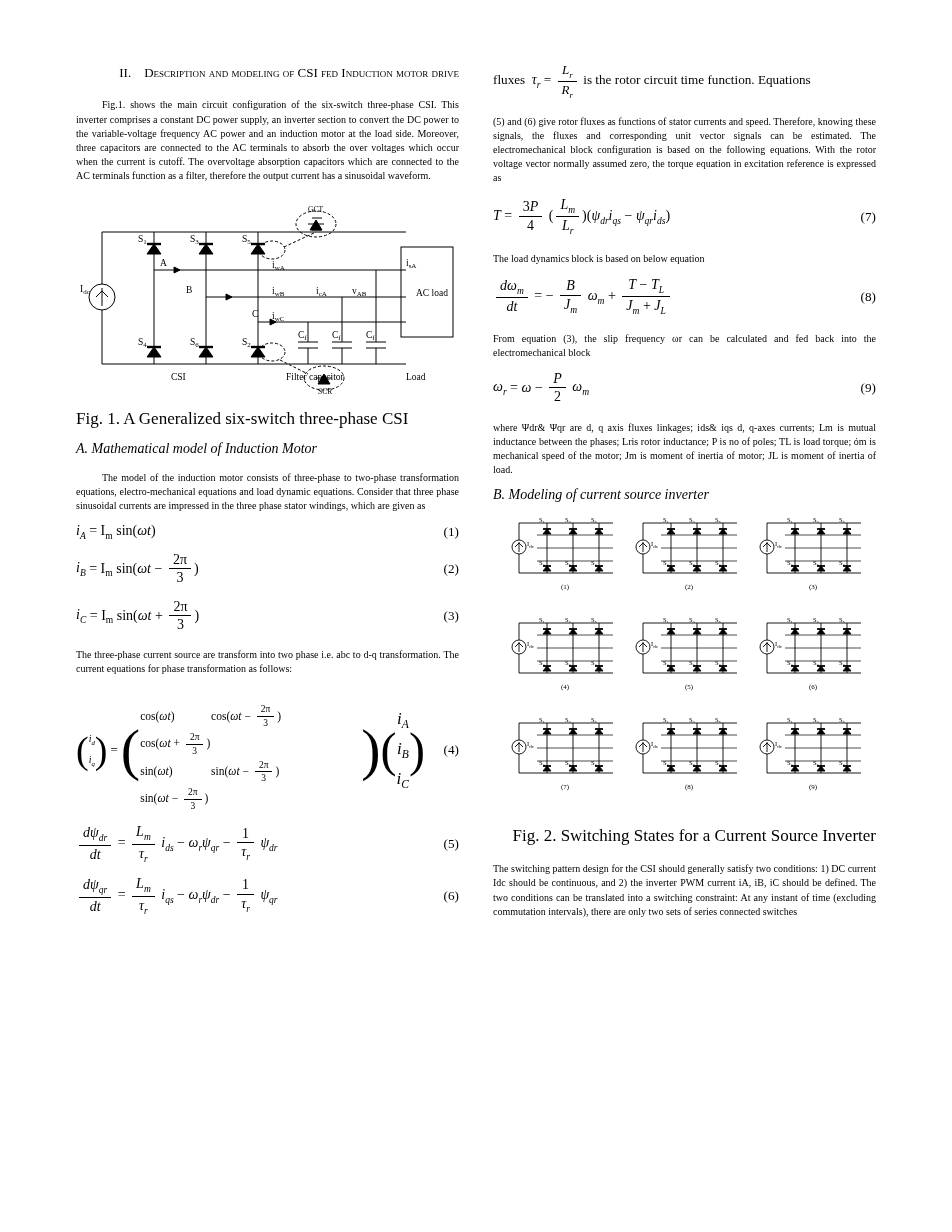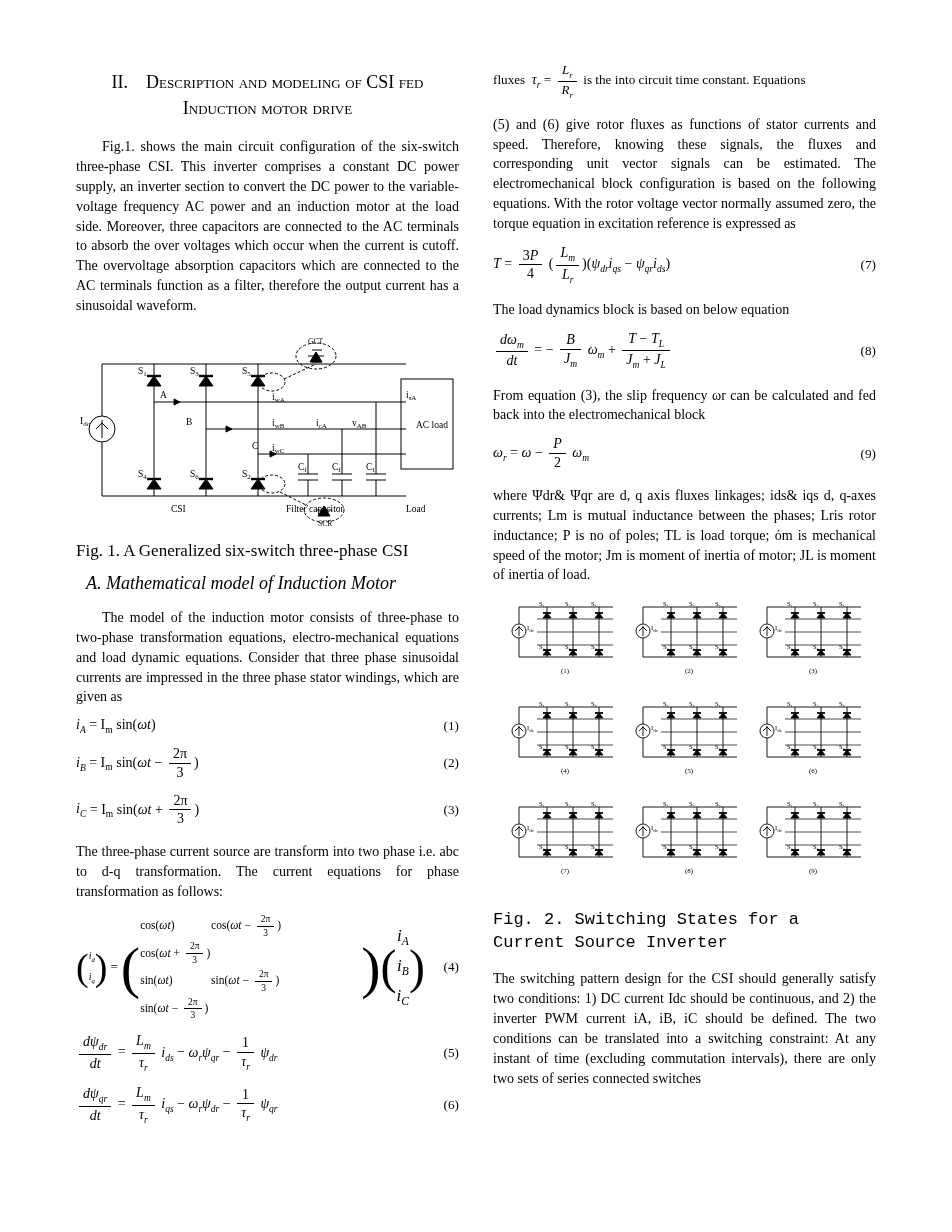--- a/index.html
+++ b/index.html
@@ -25,36 +25,36 @@
     display: flex;
     gap: 34px;
     height: 100%;
   }
   .col {
     width: 383px;
     flex: 0 0 383px;
   }
   p {
     margin: 14px 0 8px 0;
-    font-size: 14px;
+    font-size: 10px;
     line-height: 1.42;
     text-align: justify;
   }
   p.indent { text-indent: 26px; }
   .sec-head {
-    text-align: center;
-    font-size: 18px;
-    margin: 8px 0 16px 0;
+    text-align: right;
+    font-size: 13px;
+    margin: 2px 0 16px 0;
     line-height: 1.42;
   }
   .smallcaps { font-variant: small-caps; }
   .sub-head {
-    font-size: 18px;
+    font-size: 14px;
     font-style: italic;
-    margin: 10px 0 6px 10px;
+    margin: 10px 0 6px 0;
   }
   .eq-row {
     display: flex;
     align-items: center;
     margin: 10px 0 10px 0;
     font-size: 14px;
   }
   .eq-body {
     flex: 1;
     font-family: "Liberation Serif", serif;
@@ -72,21 +72,21 @@
     margin: 0 3px;
   }
   .frac .num { display: block; padding: 0 4px; border-bottom: 1px solid #000; line-height: 1.25; }
   .frac .den { display: block; padding: 0 4px; line-height: 1.3; text-align: center; }
   sub { font-size: 0.68em; }
   .cap {
     font-size: 17px;
     margin: 6px 0 10px 0;
     line-height: 1.35;
   }
-  .cap.center { text-align: left; font-family: Liberation Mono, monospace; }
+  .cap.center { text-align: right; }
   .fig-box { margin: 6px 0 0 0; }
   svg { display: block; }
   .matrix-wrap {
     display: flex;
     align-items: center;
     font-size: 13px;
   }
 </style>
 </head>
 <body>
@@ -222,21 +222,21 @@
       <div class="eq-row">
         <div class="eq-body matrix-wrap">
           <span style="font-size:38px;line-height:0.8;">(</span>
           <span style="display:inline-block;text-align:center;font-size:10px;line-height:1.9;">
             <span class="italic">i<sub>d</sub></span><br><span class="italic">i<sub>q</sub></span>
           </span>
           <span style="font-size:38px;line-height:0.8;">)</span>
           <span style="margin:0 3px;">=</span>
           <span style="font-size:58px;line-height:0.75;">(</span>
           <span style="display:inline-block;font-size:11.5px;line-height:2.4;">
-            <span style="display:inline-block;width:68px;">cos(<span class="italic">ωt</span>)</span>
+            <span style="display:inline-block;width:68px;margin-top:16px;">cos(<span class="italic">ωt</span>)</span>
             <span style="display:inline-block;width:92px;">cos(<span class="italic">ωt</span> − <span class="frac" style="font-size:9.5px;"><span class="num">2π</span><span class="den">3</span></span>)</span>
             <span style="display:inline-block;width:92px;">cos(<span class="italic">ωt</span> + <span class="frac" style="font-size:9.5px;"><span class="num">2π</span><span class="den">3</span></span>)</span>
             <br>
             <span style="display:inline-block;width:68px;">sin(<span class="italic">ωt</span>)</span>
             <span style="display:inline-block;width:92px;">sin(<span class="italic">ωt</span> − <span class="frac" style="font-size:9.5px;"><span class="num">2π</span><span class="den">3</span></span>)</span>
             <span style="display:inline-block;width:92px;">sin(<span class="italic">ωt</span> − <span class="frac" style="font-size:9.5px;"><span class="num">2π</span><span class="den">3</span></span>)</span>
           </span>
           <span style="font-size:58px;line-height:0.75;">)</span>
           <span style="font-size:48px;line-height:0.75;">(</span>
           <span style="display:inline-block;text-align:center;font-size:17px;line-height:1.7;">
@@ -273,21 +273,21 @@
 
     </div>
 
     <div class="col">
 
       <div class="eq-row" style="margin-top:0;">
         <div class="eq-body" style="font-size:13.2px;">
           <span>fluxes</span>
           &nbsp;<span class="italic" style="font-size:14px;">τ<sub>r</sub></span> =
           <span class="frac" style="font-size:13px;"><span class="num"><span class="italic">L<sub>r</sub></span></span><span class="den"><span class="italic">R<sub>r</sub></span></span></span>
-          <span>is the into circuit time constant. Equations</span>
+          <span>is the rotor circuit time function. Equations</span>
         </div>
       </div>
 
       <p>(5) and (6) give rotor fluxes as functions of stator currents and speed. Therefore, knowing these signals, the fluxes and corresponding unit vector signals can be estimated. The electromechanical block configuration is based on the following equations. With the rotor voltage vector normally assumed zero, the torque equation in excitation reference is expressed as</p>
 
       <div class="eq-row">
         <div class="eq-body">
           <span class="italic">T</span> =
           <span class="frac"><span class="num">3<span class="italic">P</span></span><span class="den">4</span></span>
           (<span class="frac"><span class="num"><span class="italic">L<sub>m</sub></span></span><span class="den"><span class="italic">L<sub>r</sub></span></span></span>)(<span class="italic">ψ<sub>dr</sub>i<sub>qs</sub></span> − <span class="italic">ψ<sub>qr</sub>i<sub>ds</sub></span>)
@@ -314,20 +314,21 @@
         <div class="eq-body">
           <span class="italic">ω<sub>r</sub></span> = <span class="italic">ω</span> −
           <span class="frac"><span class="num"><span class="italic">P</span></span><span class="den">2</span></span>
           <span class="italic">ω<sub>m</sub></span>
         </div>
         <div class="eq-num">(9)</div>
       </div>
 
       <p>where Ψdr&amp; Ψqr are d, q axis fluxes linkages; ids&amp; iqs d, q-axes currents; Lm is mutual inductance between the phases; Lris rotor inductance; P is no of poles; TL is load torque; όm is mechanical speed of the motor; Jm is moment of inertia of motor; JL is moment of inertia of load.</p>
 
+      <div class="sub-head">B.  Modeling of current source inverter</div>
 
       <div class="fig-box">
         <svg width="383" height="310" viewBox="0 0 383 310">
           <g id="grid" stroke="#000" fill="none" stroke-width="0.9" font-family="Liberation Serif, serif" font-size="6.5">
 
             <g transform="translate(14,4)">
               <circle cx="12" cy="34" r="7"></circle>
                 <path d="M12 29 l0 10 M8 34 l4 -4 l4 4"></path>
               <path d="M12 27 L12 10 L106 10"></path>
                 <path d="M12 41 L12 60 L106 60"></path>

